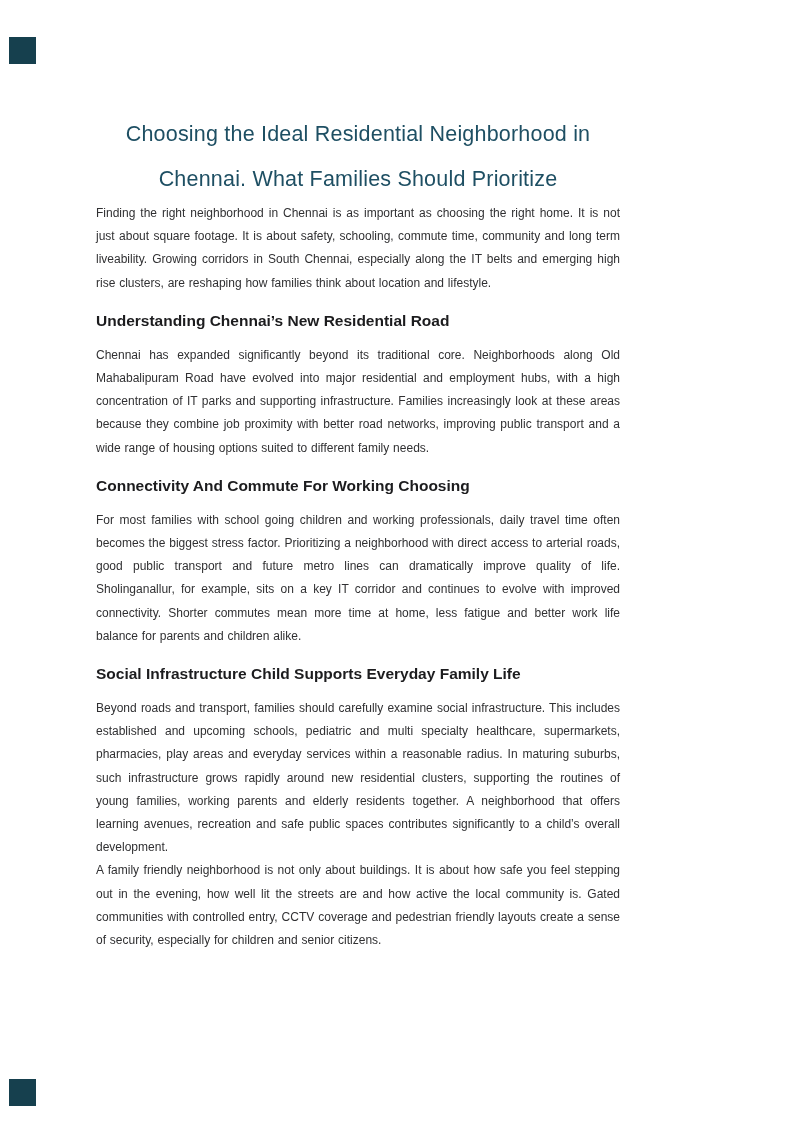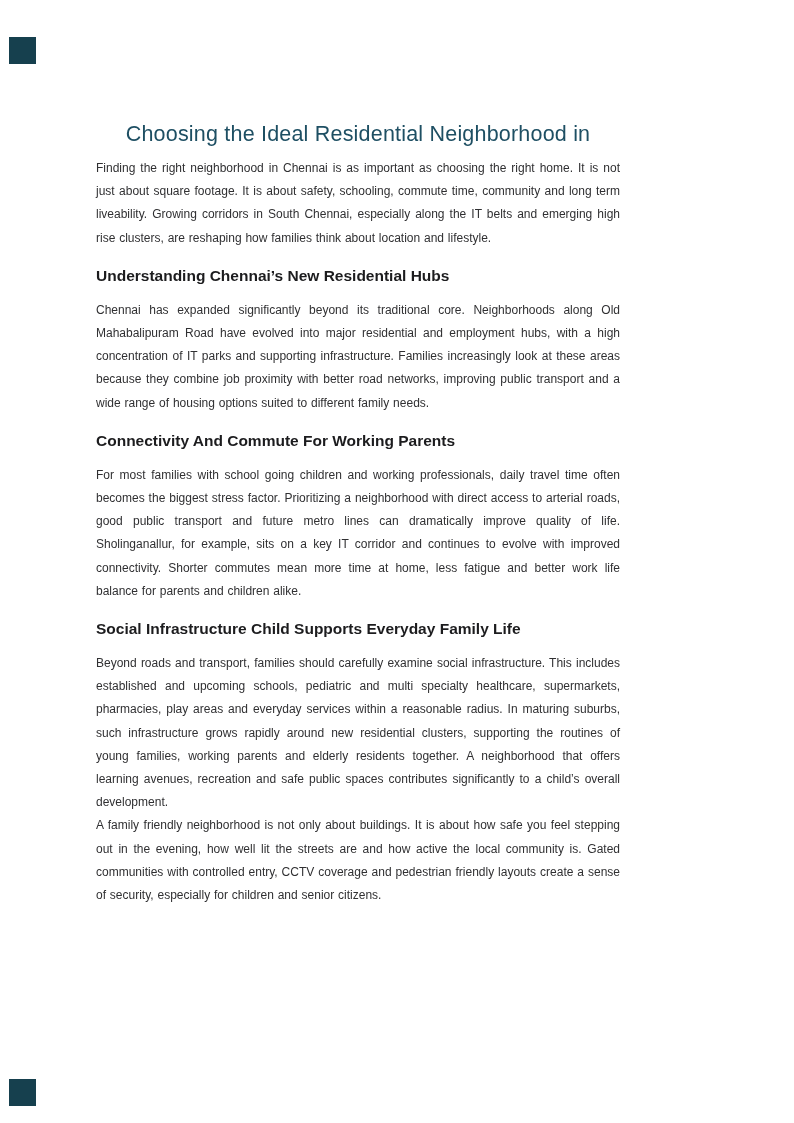--- a/index.html
+++ b/index.html
@@ -61,31 +61,32 @@
 
 <div class="page">
 
   <div class="corner-accent top"></div>
   <div class="corner-accent bottom"></div>
 
   <div class="content">
 
     <h1 class="doc-title">
       <span class="title-line">Choosing the Ideal Residential Neighborhood in</span>
+      <span class="title-line">Chennai. What Families Should Prioritize</span>
     </h1>
 
     <p class="body-para intro">Finding the right neighborhood in Chennai is as important as choosing the right home. It is not just about square footage. It is about safety, schooling, commute time, community and long term liveability. Growing corridors in South Chennai, especially along the IT belts and emerging high rise clusters, are reshaping how families think about location and lifestyle.</p>
 
     <section>
-      <h2 class="section-heading">Understanding Chennai’s New Residential Hubs</h2>
+      <h2 class="section-heading">Understanding Chennai’s New Residential Road</h2>
       <p class="body-para">Chennai has expanded significantly beyond its traditional core. Neighborhoods along Old Mahabalipuram Road have evolved into major residential and employment hubs, with a high concentration of IT parks and supporting infrastructure. Families increasingly look at these areas because they combine job proximity with better road networks, improving public transport and a wide range of housing options suited to different family needs.</p>
     </section>
 
     <section>
-      <h2 class="section-heading">Connectivity And Commute For Working Parents</h2>
+      <h2 class="section-heading">Connectivity And Commute For Working Choosing</h2>
       <p class="body-para">For most families with school going children and working professionals, daily travel time often becomes the biggest stress factor. Prioritizing a neighborhood with direct access to arterial roads, good public transport and future metro lines can dramatically improve quality of life. Sholinganallur, for example, sits on a key IT corridor and continues to evolve with improved connectivity. Shorter commutes mean more time at home, less fatigue and better work life balance for parents and children alike.</p>
     </section>
 
     <section>
       <h2 class="section-heading">Social Infrastructure Child Supports Everyday Family Life</h2>
       <p class="body-para">Beyond roads and transport, families should carefully examine social infrastructure. This includes established and upcoming schools, pediatric and multi specialty healthcare, supermarkets, pharmacies, play areas and everyday services within a reasonable radius. In maturing suburbs, such infrastructure grows rapidly around new residential clusters, supporting the routines of young families, working parents and elderly residents together. A neighborhood that offers learning avenues, recreation and safe public spaces contributes significantly to a child’s overall development.</p>
     </section>
 
     <section>
       <p class="body-para">A family friendly neighborhood is not only about buildings. It is about how safe you feel stepping out in the evening, how well lit the streets are and how active the local community is. Gated communities with controlled entry, CCTV coverage and pedestrian friendly layouts create a sense of security, especially for children and senior citizens.</p>

